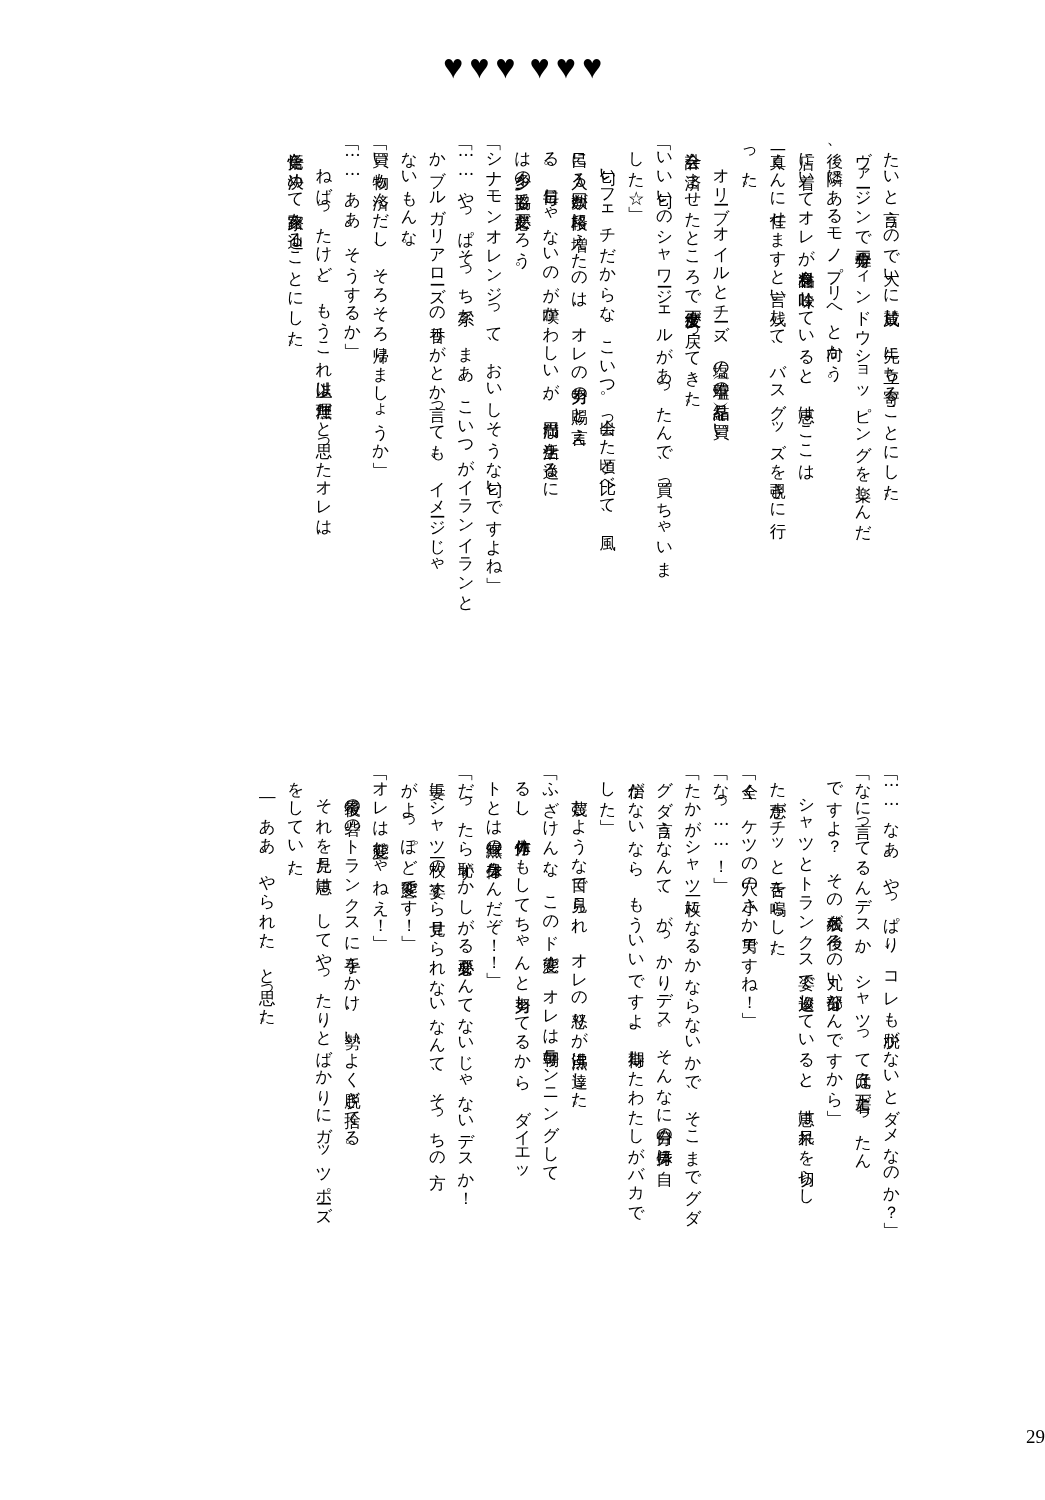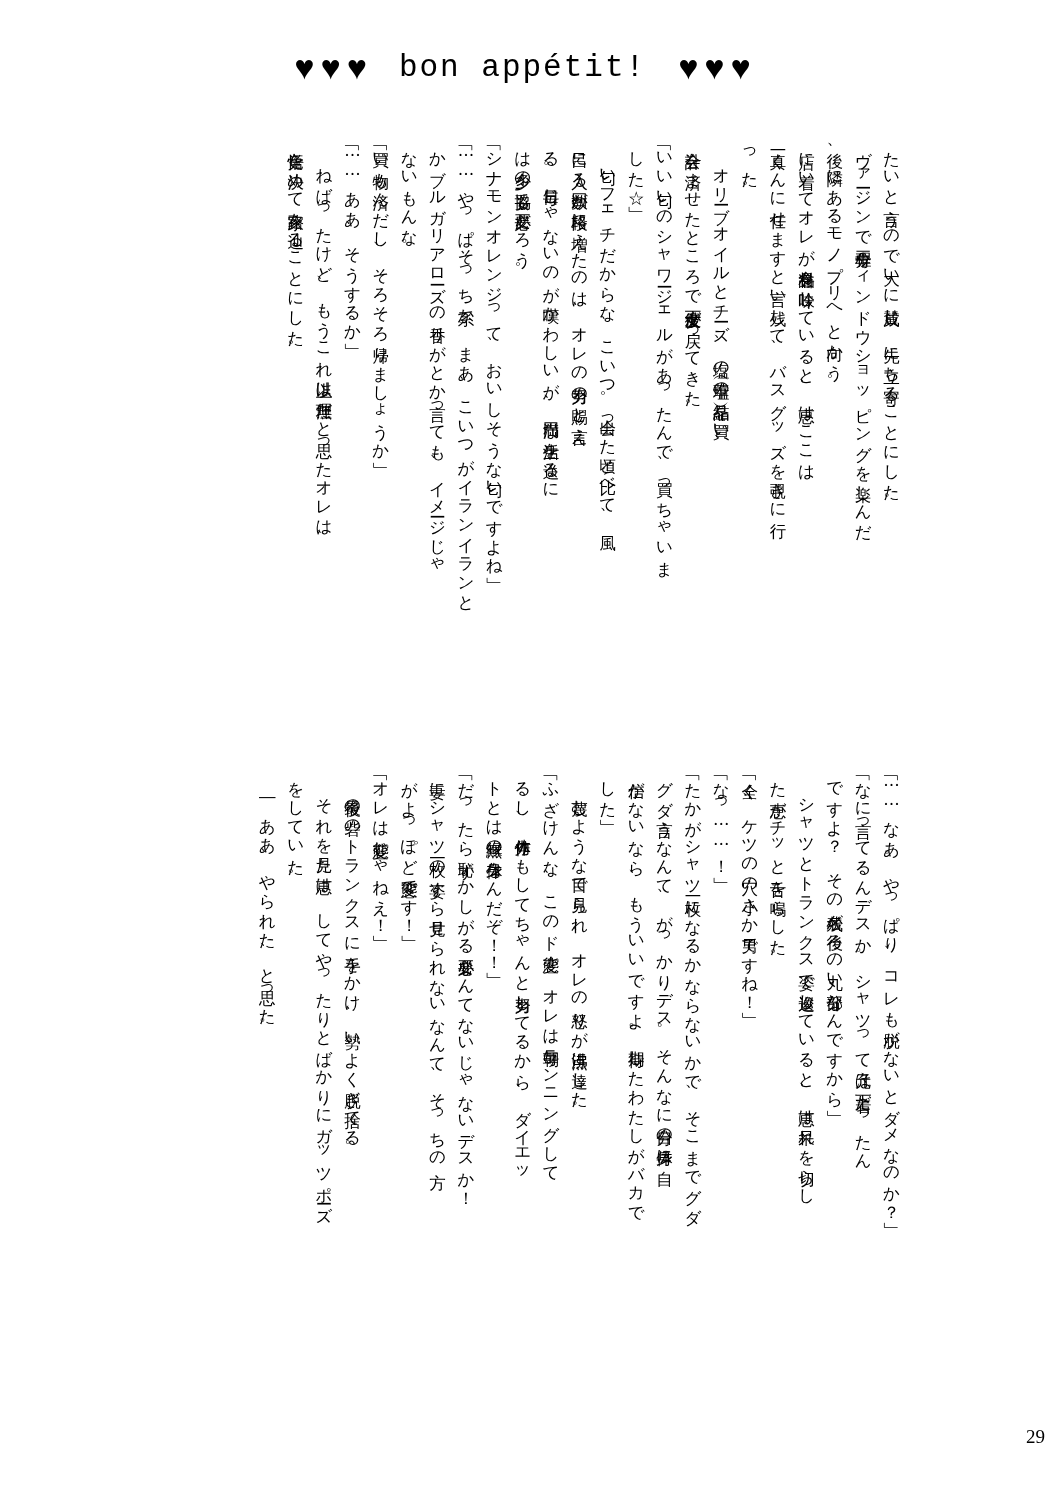--- a/index.html
+++ b/index.html
@@ -87,21 +87,20 @@
 </style>
 </head>
 <body>
 
 <div class="title-bar">
   <span class="heart-group">
     <span class="heart">♥</span>
     <span class="heart">♥</span>
     <span class="heart">♥</span>
   </span>
-  <span class="title-text">bon appétit!</span>
   <span class="heart-group">
     <span class="heart">♥</span>
     <span class="heart">♥</span>
     <span class="heart">♥</span>
   </span>
 </div>
 
 <div class="vtext-block" id="block-upper">たいと言うので大いに賛成し、先に立ち寄ることにした。
 ヴァージンで三十分程ウィンドウショッピングを楽しんだ
 後、隣にあるモノプリへと向かう。

